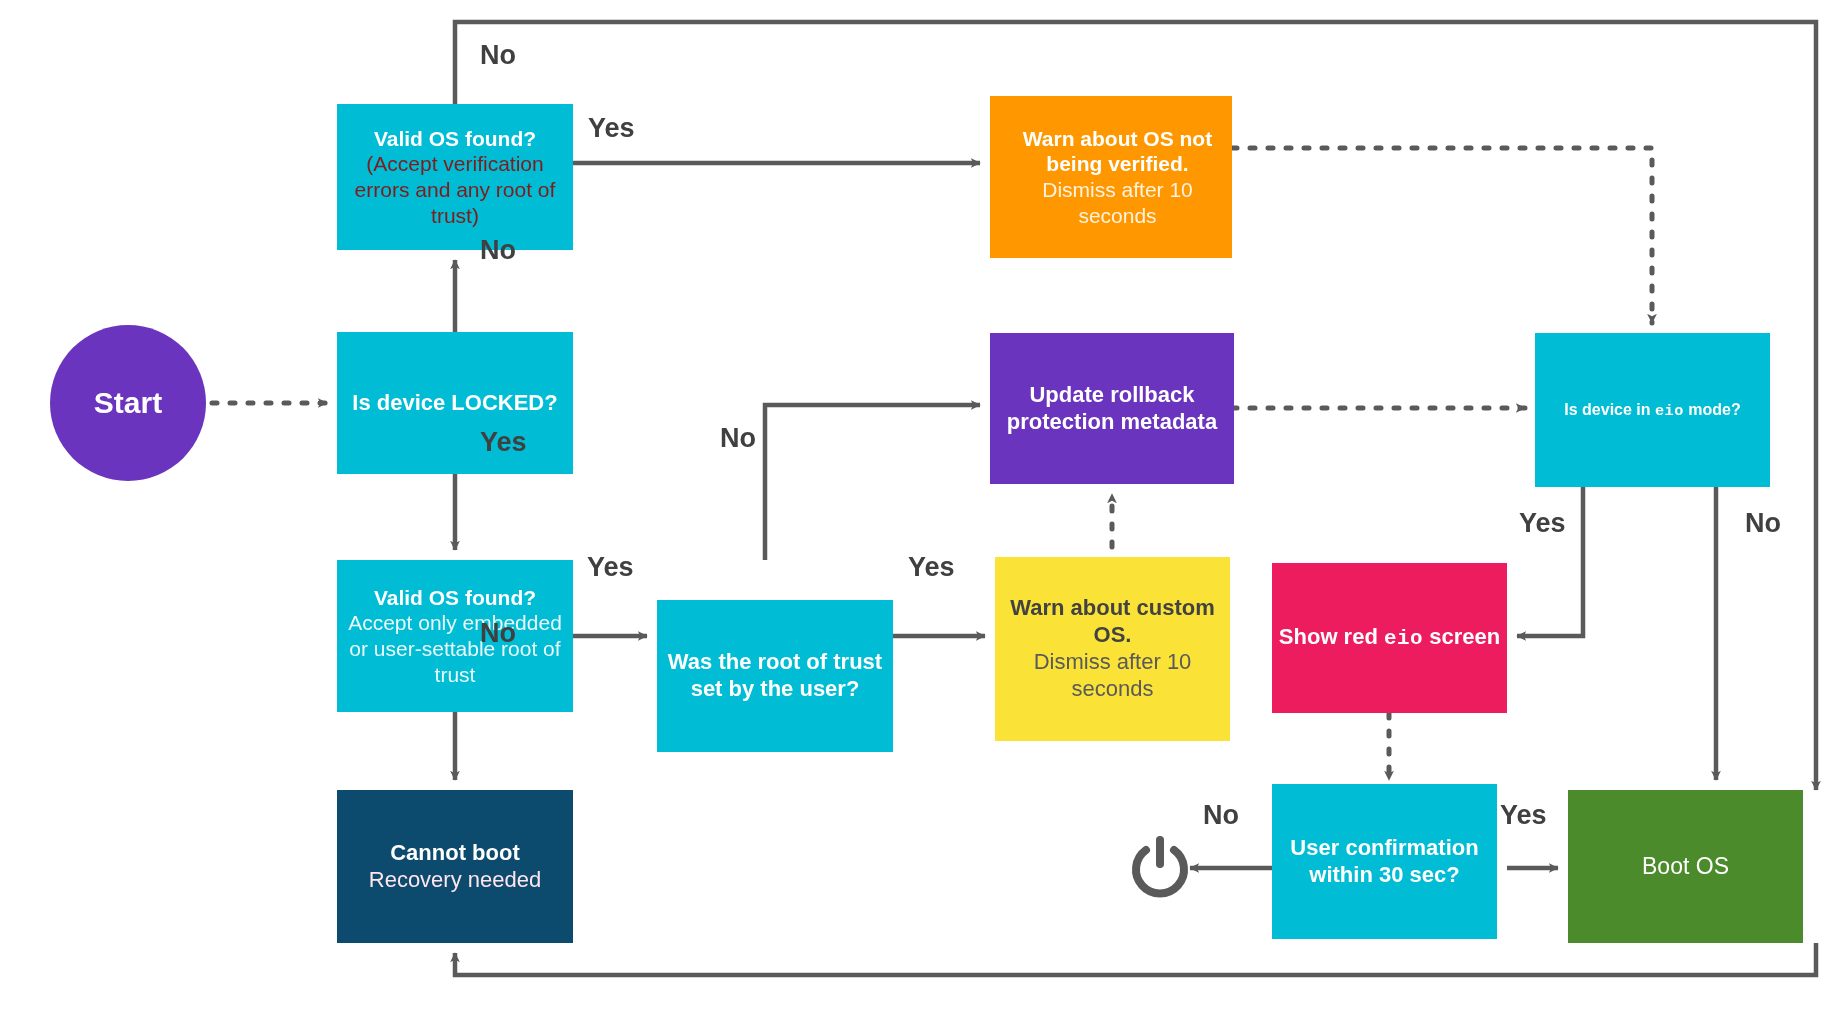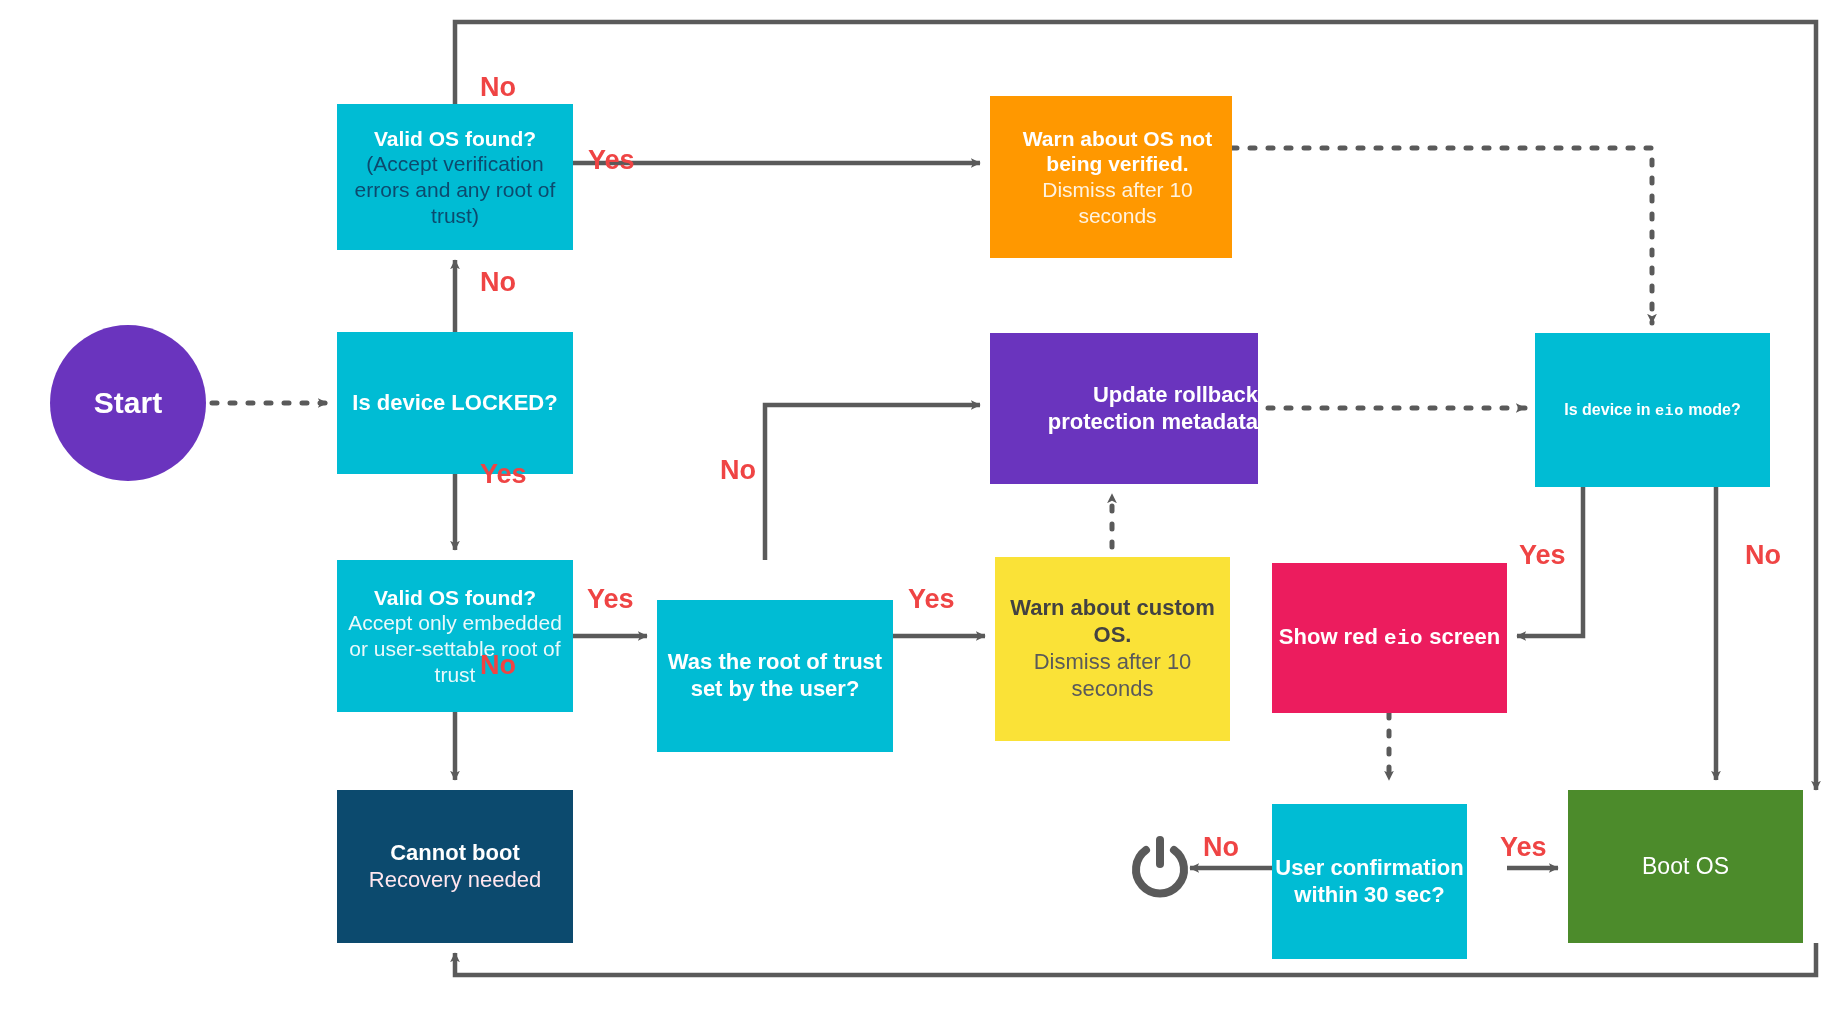--- a/index.html
+++ b/index.html
@@ -5,21 +5,21 @@
   html,body{margin:0;padding:0;background:#ffffff;}
   body{font-family:"Liberation Sans",sans-serif;}
   #stage{position:relative;width:1838px;height:1028px;background:#ffffff;overflow:hidden;}
   svg#wires{position:absolute;left:0;top:0;width:1838px;height:1028px;}
   .node{position:absolute;box-sizing:border-box;display:flex;flex-direction:column;
         align-items:center;justify-content:center;text-align:center;line-height:1.22;}
   .node .t1{font-weight:bold;}
   .node .t2{font-weight:normal;}
   .circle{border-radius:50%;}
   .mono{font-family:"Liberation Mono",monospace;font-size:0.95em;letter-spacing:0.5px;}
-  .edgelabel{position:absolute;font-weight:bold;color:#ef4444;white-space:nowrap;margin-top:32px;}
+  .edgelabel{position:absolute;font-weight:bold;color:#404040;white-space:nowrap;}
 </style>
 </head>
 <body>
 
 <div id="stage">
 
   <svg id="wires" viewBox="0 0 1838 1028" xmlns="http://www.w3.org/2000/svg">
     <defs>
       <marker id="ah" markerWidth="11" markerHeight="11" refX="9.2" refY="5.5" orient="auto" markerUnits="userSpaceOnUse">
         <path d="M0,0.6 L10,5.5 L0,10.4 L2.4,5.5 Z" fill="#5A5A5A"></path>
@@ -72,33 +72,33 @@
       <line x1="26" y1="2" x2="26" y2="26" stroke="#5A5A5A" stroke-width="8" stroke-linecap="round"></line>
     </g>
   </svg>
 
   <div class="node circle" style="left:50px;top:325px;width:156px;height:156px;background:#6A34BE;color:#fff;font-size:30px;">
     <span class="t1">Start</span>
   </div>
 
   <div class="node" style="left:337px;top:104px;width:236px;height:146px;background:#00BCD4;color:#fff;font-size:21px;">
     <span class="t1">Valid OS found?</span>
-    <span class="t2" style="color:#0c4a6e;">(Accept verification errors and any root of trust)</span>
+    <span class="t2" style="color:#7f1d1d;">(Accept verification errors and any root of trust)</span>
   </div>
 
   <div class="node" style="left:337px;top:332px;width:236px;height:142px;background:#00BCD4;color:#fff;font-size:22px;">
     <span class="t1">Is device LOCKED?</span>
   </div>
 
   <div class="node" style="left:990px;top:96px;width:242px;height:162px;background:#FF9800;color:#fff;font-size:21px;padding-left:13px;">
     <span class="t1">Warn about OS not being verified.</span>
     <span class="t2" style="color:#FFF3E0;">Dismiss after 10 seconds</span>
   </div>
 
-  <div class="node" style="left:990px;top:333px;width:268px;height:151px;background:#6A34BE;color:#fff;font-size:22px;text-align:right;">
+  <div class="node" style="left:990px;top:333px;width:244px;height:151px;background:#6A34BE;color:#fff;font-size:22px;">
     <span class="t1">Update rollback protection metadata</span>
   </div>
 
   <div class="node" style="left:1535px;top:333px;width:235px;height:154px;background:#00BCD4;color:#fff;font-size:16px;">
     <span class="t1"><span>Is device in </span><span class="mono">eio</span><span> mode?</span></span>
   </div>
 
   <div class="node" style="left:337px;top:560px;width:236px;height:152px;background:#00BCD4;color:#fff;font-size:21px;">
     <span class="t1">Valid OS found?</span>
     <span class="t2" style="color:#EAF9FB;">Accept only embedded or user-settable root of trust</span>
@@ -115,21 +115,21 @@
 
   <div class="node" style="left:1272px;top:563px;width:235px;height:150px;background:#EC1C5E;color:#fff;font-size:22px;">
     <span class="t1"><span>Show red </span><span class="mono">eio</span><span> screen</span></span>
   </div>
 
   <div class="node" style="left:337px;top:790px;width:236px;height:153px;background:#0c4a6e;color:#fff;font-size:22px;">
     <span class="t1">Cannot boot</span>
     <span class="t2" style="color:#FFE6EE;">Recovery needed</span>
   </div>
 
-  <div class="node" style="left:1272px;top:804px;width:195px;height:155px;background:#00BCD4;color:#fff;font-size:22px;">
+  <div class="node" style="left:1272px;top:784px;width:225px;height:155px;background:#00BCD4;color:#fff;font-size:22px;">
     <span class="t1">User confirmation within 30 sec?</span>
   </div>
 
   <div class="node" style="left:1568px;top:790px;width:235px;height:153px;background:#4C8B2B;color:#fff;font-size:23px;">
     <span class="t2">Boot OS</span>
   </div>
 
   <div class="edgelabel" style="left:480px;top:40px;font-size:27px;">No</div>
   <div class="edgelabel" style="left:588px;top:113px;font-size:27px;">Yes</div>
   <div class="edgelabel" style="left:480px;top:235px;font-size:27px;">No</div>

